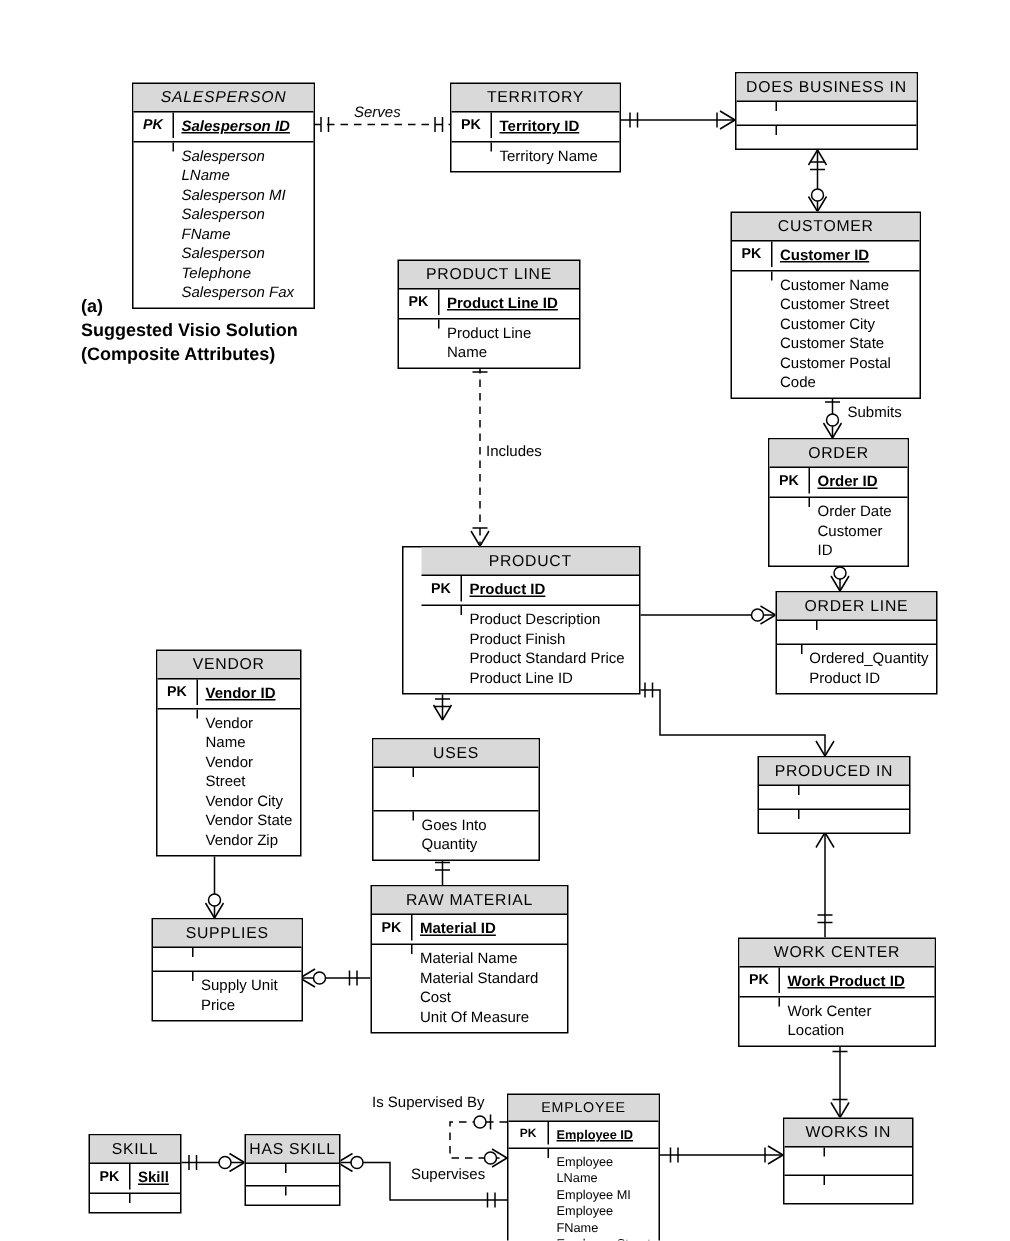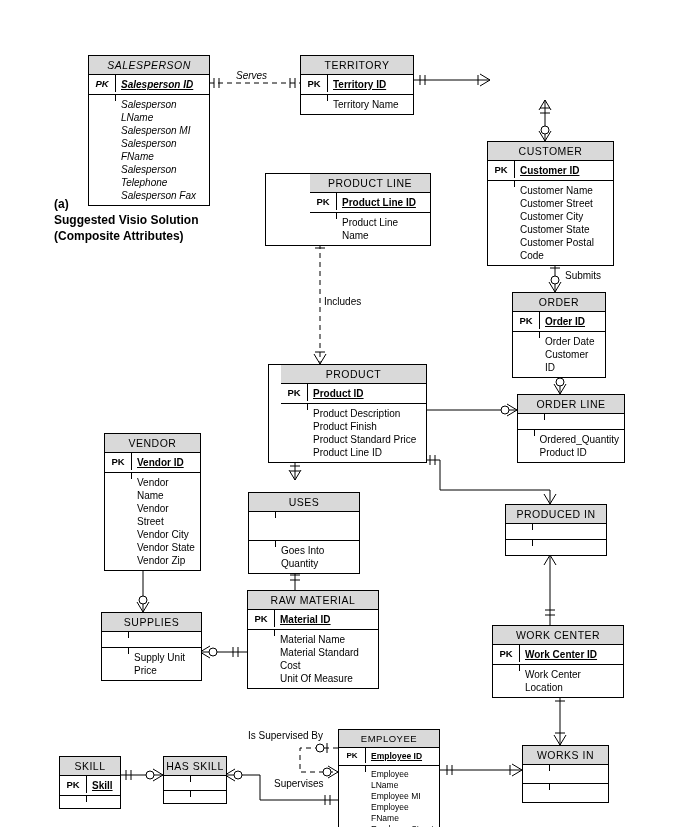--- a/index.html
+++ b/index.html
@@ -181,34 +181,45 @@
     <div class="row keyrow">
         <div class="pkcol">PK</div>
         <div class="body"><span>Territory ID</span></div>
       </div>
     <div class="row">
         <div class="pkcol"></div>
         <div class="body">Territory Name</div>
       </div>
   </div>
 
+  <div class="entity" style="left:490px;top:48px;width:120px;">
+    <div class="title">DOES BUSINESS IN</div>
+    <div class="row keyrow" style="height:15px;">
+        <div class="pkcol"></div>
+        <div class="body"></div>
+      </div>
+    <div class="row" style="height:15px;">
+        <div class="pkcol"></div>
+        <div class="body"></div>
+      </div>
+  </div>
 
   <div class="entity" style="left:487px;top:141px;width:125px;">
     <div class="title">CUSTOMER</div>
     <div class="row keyrow">
         <div class="pkcol">PK</div>
         <div class="body"><span>Customer ID</span></div>
       </div>
     <div class="row">
         <div class="pkcol"></div>
         <div class="body">Customer Name<br>Customer Street<br>Customer City<br>Customer State<br>Customer Postal Code</div>
       </div>
   </div>
 
-  <div class="entity" style="left:265px;top:173px;width:120px;padding-left:44px;">
+  <div class="entity" style="left:265px;top:173px;width:120px;">
     <div class="title">PRODUCT LINE</div>
     <div class="row keyrow">
         <div class="pkcol">PK</div>
         <div class="body"><span>Product Line ID</span></div>
       </div>
     <div class="row">
         <div class="pkcol"></div>
         <div class="body">Product Line Name</div>
       </div>
   </div>
@@ -306,21 +317,21 @@
     <div class="row">
         <div class="pkcol"></div>
         <div class="body">Material Name<br>Material Standard Cost<br>Unit Of Measure</div>
       </div>
   </div>
 
   <div class="entity" style="left:492px;top:625px;width:130px;">
     <div class="title">WORK CENTER</div>
     <div class="row keyrow">
         <div class="pkcol">PK</div>
-        <div class="body"><span>Work Center ID</span></div>
+        <div class="body"><span>Work Product ID</span></div>
       </div>
     <div class="row">
         <div class="pkcol"></div>
         <div class="body">Work Center Location</div>
       </div>
   </div>
 
   <div class="entity" style="left:59px;top:756px;width:60px;">
     <div class="title">SKILL</div>
     <div class="row keyrow">

